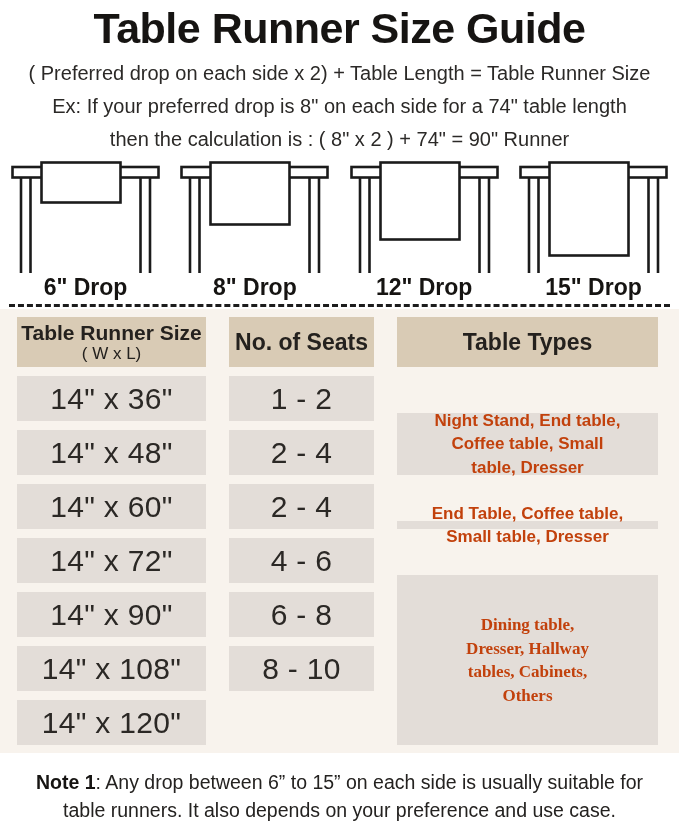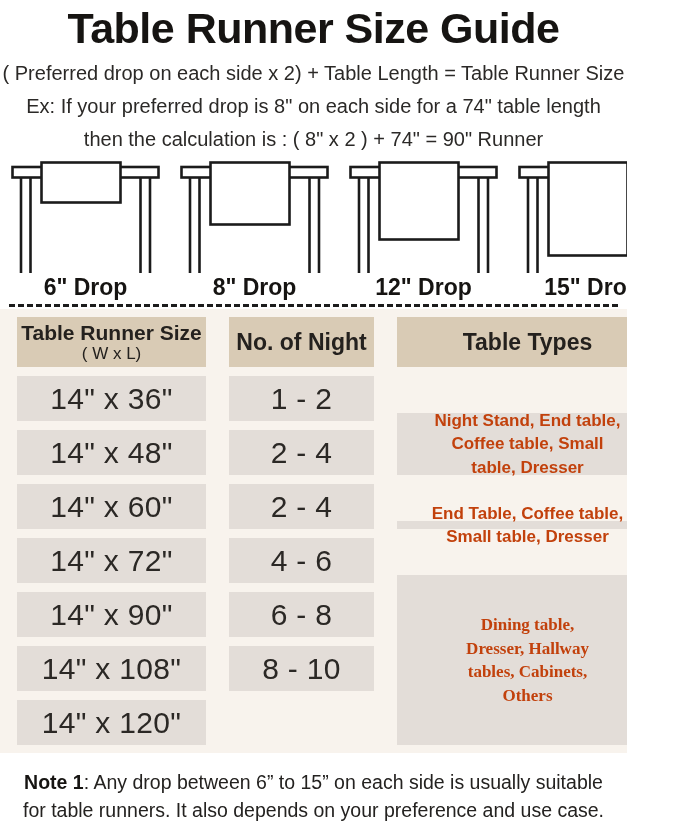--- a/index.html
+++ b/index.html
@@ -1,17 +1,17 @@
 <!DOCTYPE html>
 <html><head>
 <meta charset="utf-8">
 <style>
   html,body{margin:0;padding:0;background:#ffffff;}
   .page{
-    width:627px;height:826px;overflow:hidden;background:#ffffff;
+    width:679px;height:826px;overflow:hidden;background:#ffffff;
     font-family:"Liberation Sans",sans-serif;color:#1c1a18;
     position:relative;
   }
   
   .page-title{
     margin:4px 0 8px;text-align:center;
     font-size:43px;font-weight:700;letter-spacing:-0.5px;color:#161412;
     line-height:1.12;
   }
   .sub{
@@ -131,21 +131,21 @@
 
   <div class="divider"></div>
 
   <div class="table-section">
     <div class="grid">
 
       <div class="cell hdr c1 r1">
         <div class="hdr-main">Table Runner Size</div>
         <div class="hdr-sub">( W x L)</div>
       </div>
-      <div class="cell hdr hdr-one c2 r1">No. of Night</div>
+      <div class="cell hdr hdr-one c2 r1">No. of Seats</div>
       <div class="cell hdr hdr-one c3 r1">Table Types</div>
 
       <div class="cell datacell num c1 r2">14" x 36"</div>
       <div class="cell datacell num c2 r2">1 - 2</div>
       <div class="cell datacell num c1 r3">14" x 48"</div>
       <div class="cell datacell num c2 r3">2 - 4</div>
       <div class="cell datacell num c1 r4">14" x 60"</div>
       <div class="cell datacell num c2 r4">2 - 4</div>
       <div class="cell datacell num c1 r5">14" x 72"</div>
       <div class="cell datacell num c2 r5">4 - 6</div>

